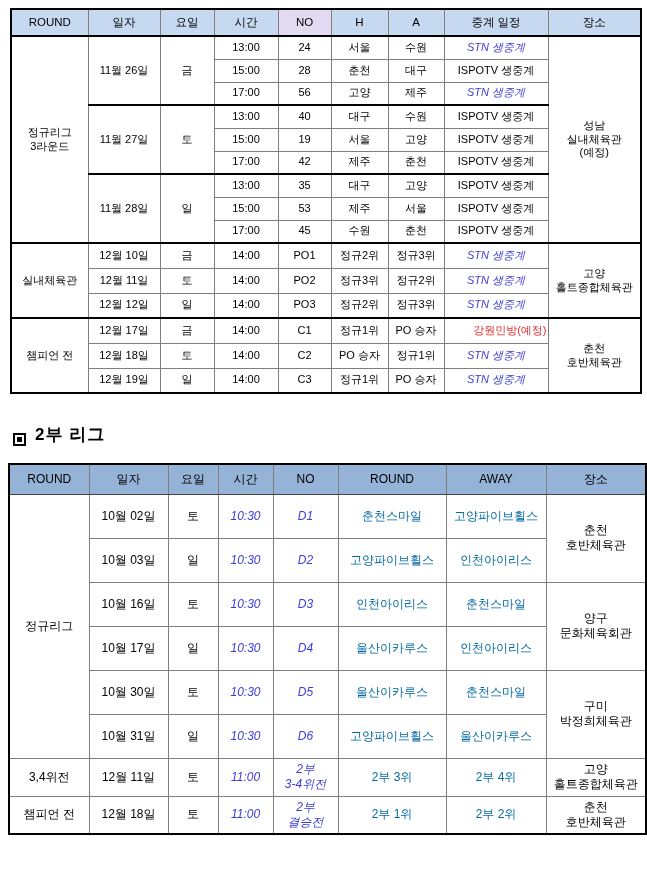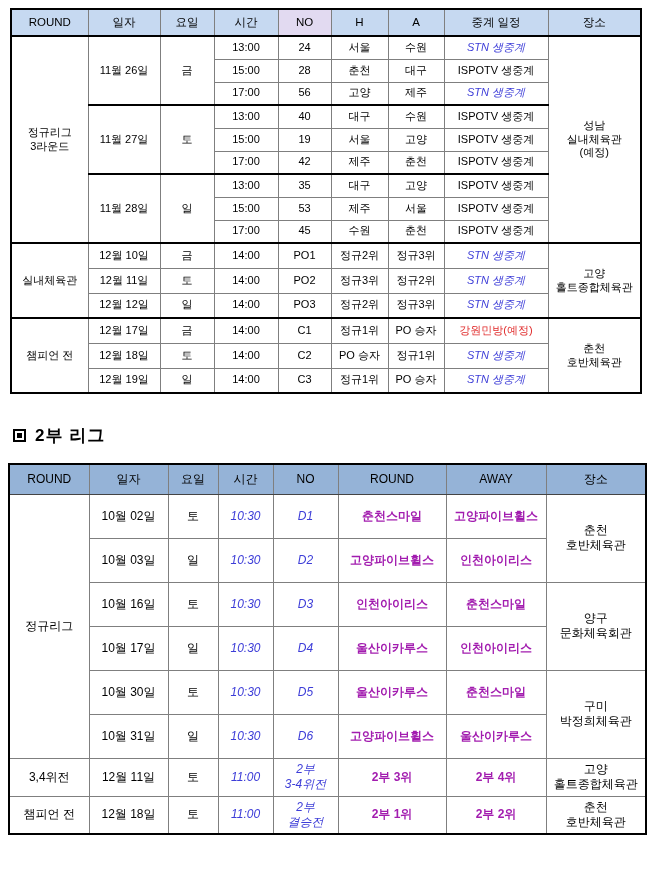--- a/index.html
+++ b/index.html
@@ -39,21 +39,21 @@
     border-bottom: 2px solid #000;
   }
   .t1 th.no-col { background: #e2daf1; }
   .t1 td { height: 23px; }
   .t1 tr.po td { height: 25px; }
   .t1 tr.sep td { border-top: 2px solid #000; }
   
   .section-title {
     margin: 30px 0 0 13px;
     display: flex;
-    align-items: center;
+    align-items: flex-end;
     font-size: 17px;
     font-weight: bold;
     letter-spacing: 1px;
     height: 22px;
   }
   .sq-bullet {
     display: inline-block;
     width: 13px; height: 13px;
     border: 2px solid #000;
     margin-right: 9px;
@@ -77,22 +77,22 @@
     height: 30px;
     background: #95b3d7;
     font-weight: normal;
     font-size: 12px;
     border-bottom: 1px solid #444;
   }
   .t2 td { height: 44px; }
   .t2 tr.short td { height: 38px; }
   
   .blue { color: #3d3dd8; font-style: italic; }
-  .red  { color: #e02a2a; }
-  .team { color: #a21caf; font-weight: bold; margin-top: 21px; }
+  .red  { color: #e02a2a; text-align: right; }
+  .team { color: #0369a1; font-weight: normal; margin-top: 21px; }
 </style>
 </head>
 <body>
 
 <table class="t1">
   <colgroup>
     <col style="width:77px">
       <col style="width:72px">
       <col style="width:54px">
     <col style="width:64px">

